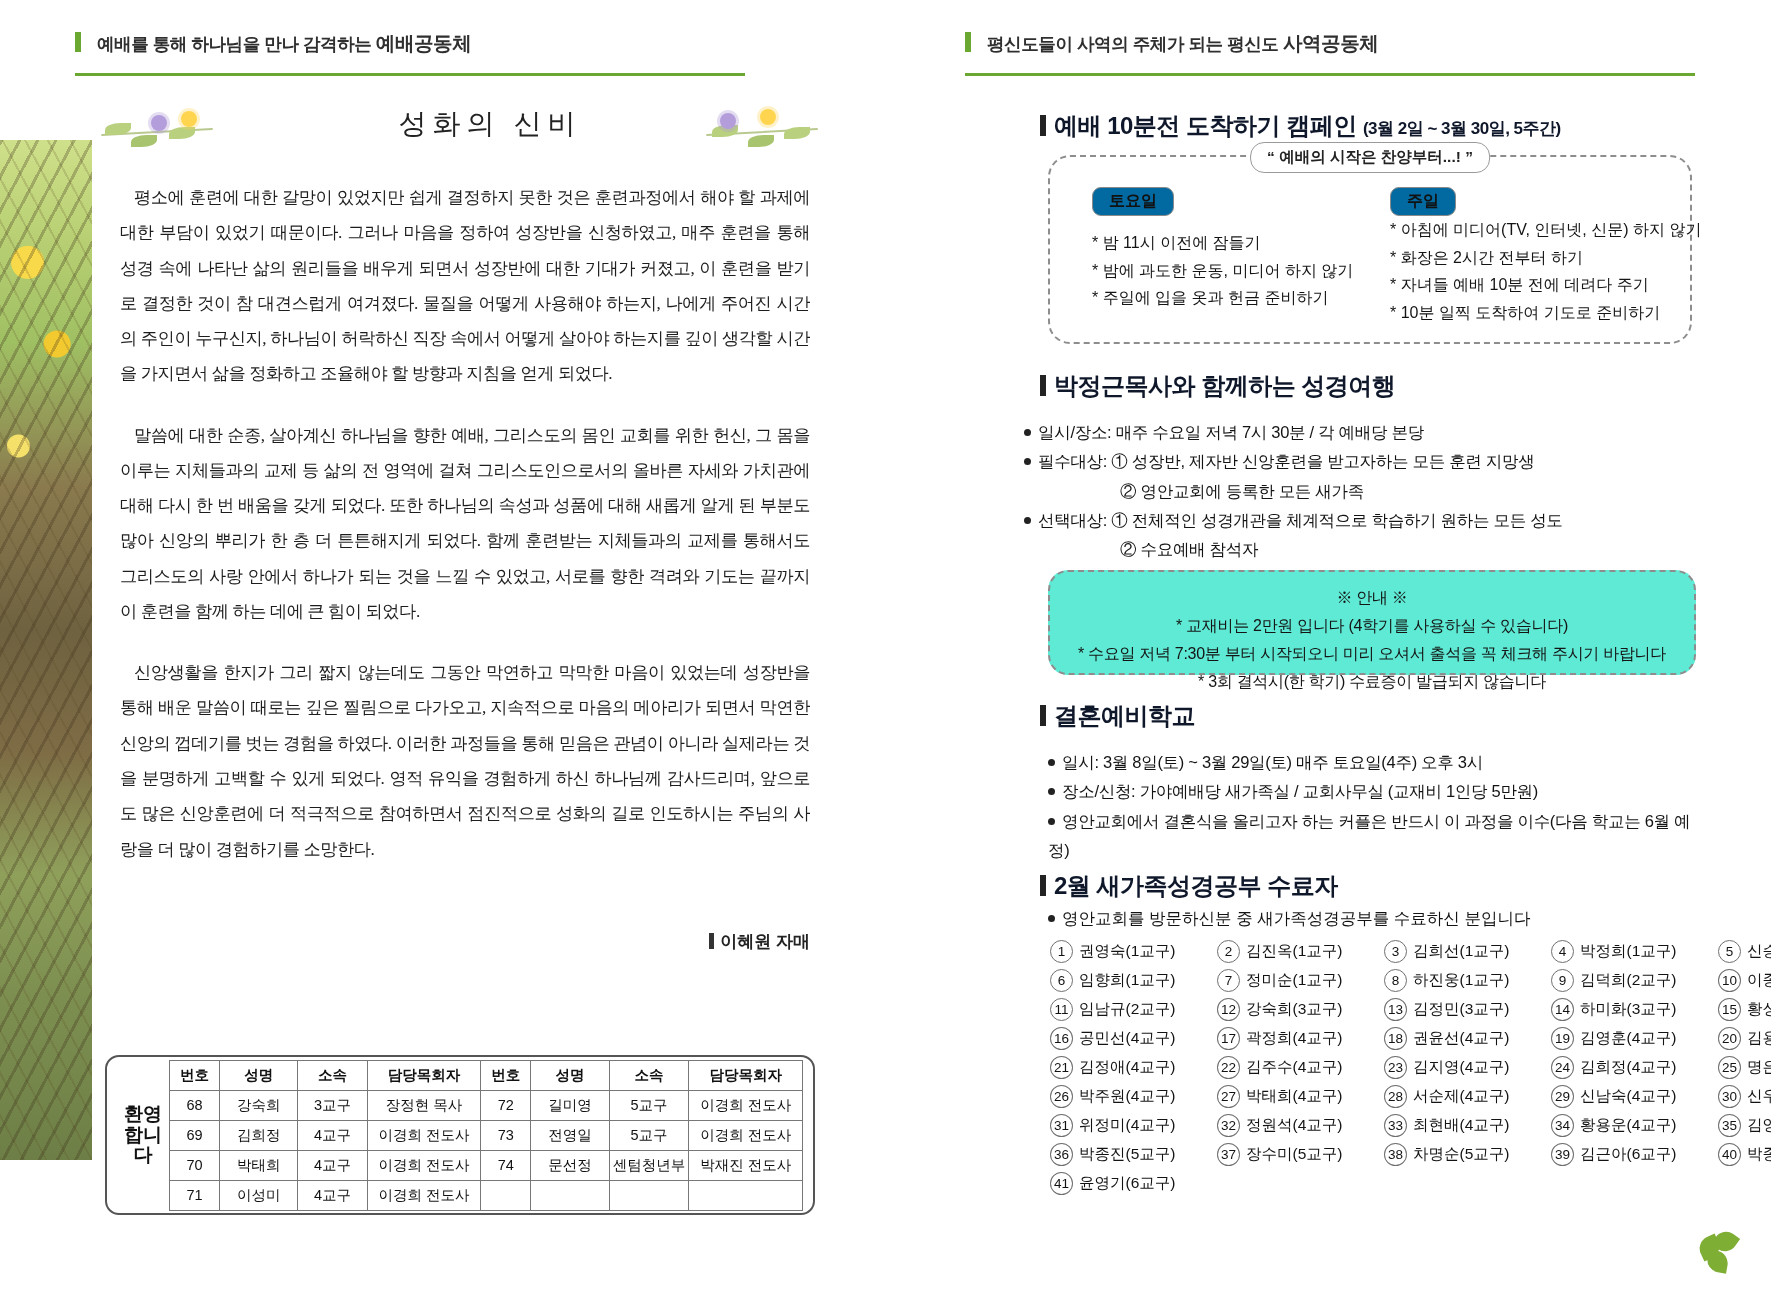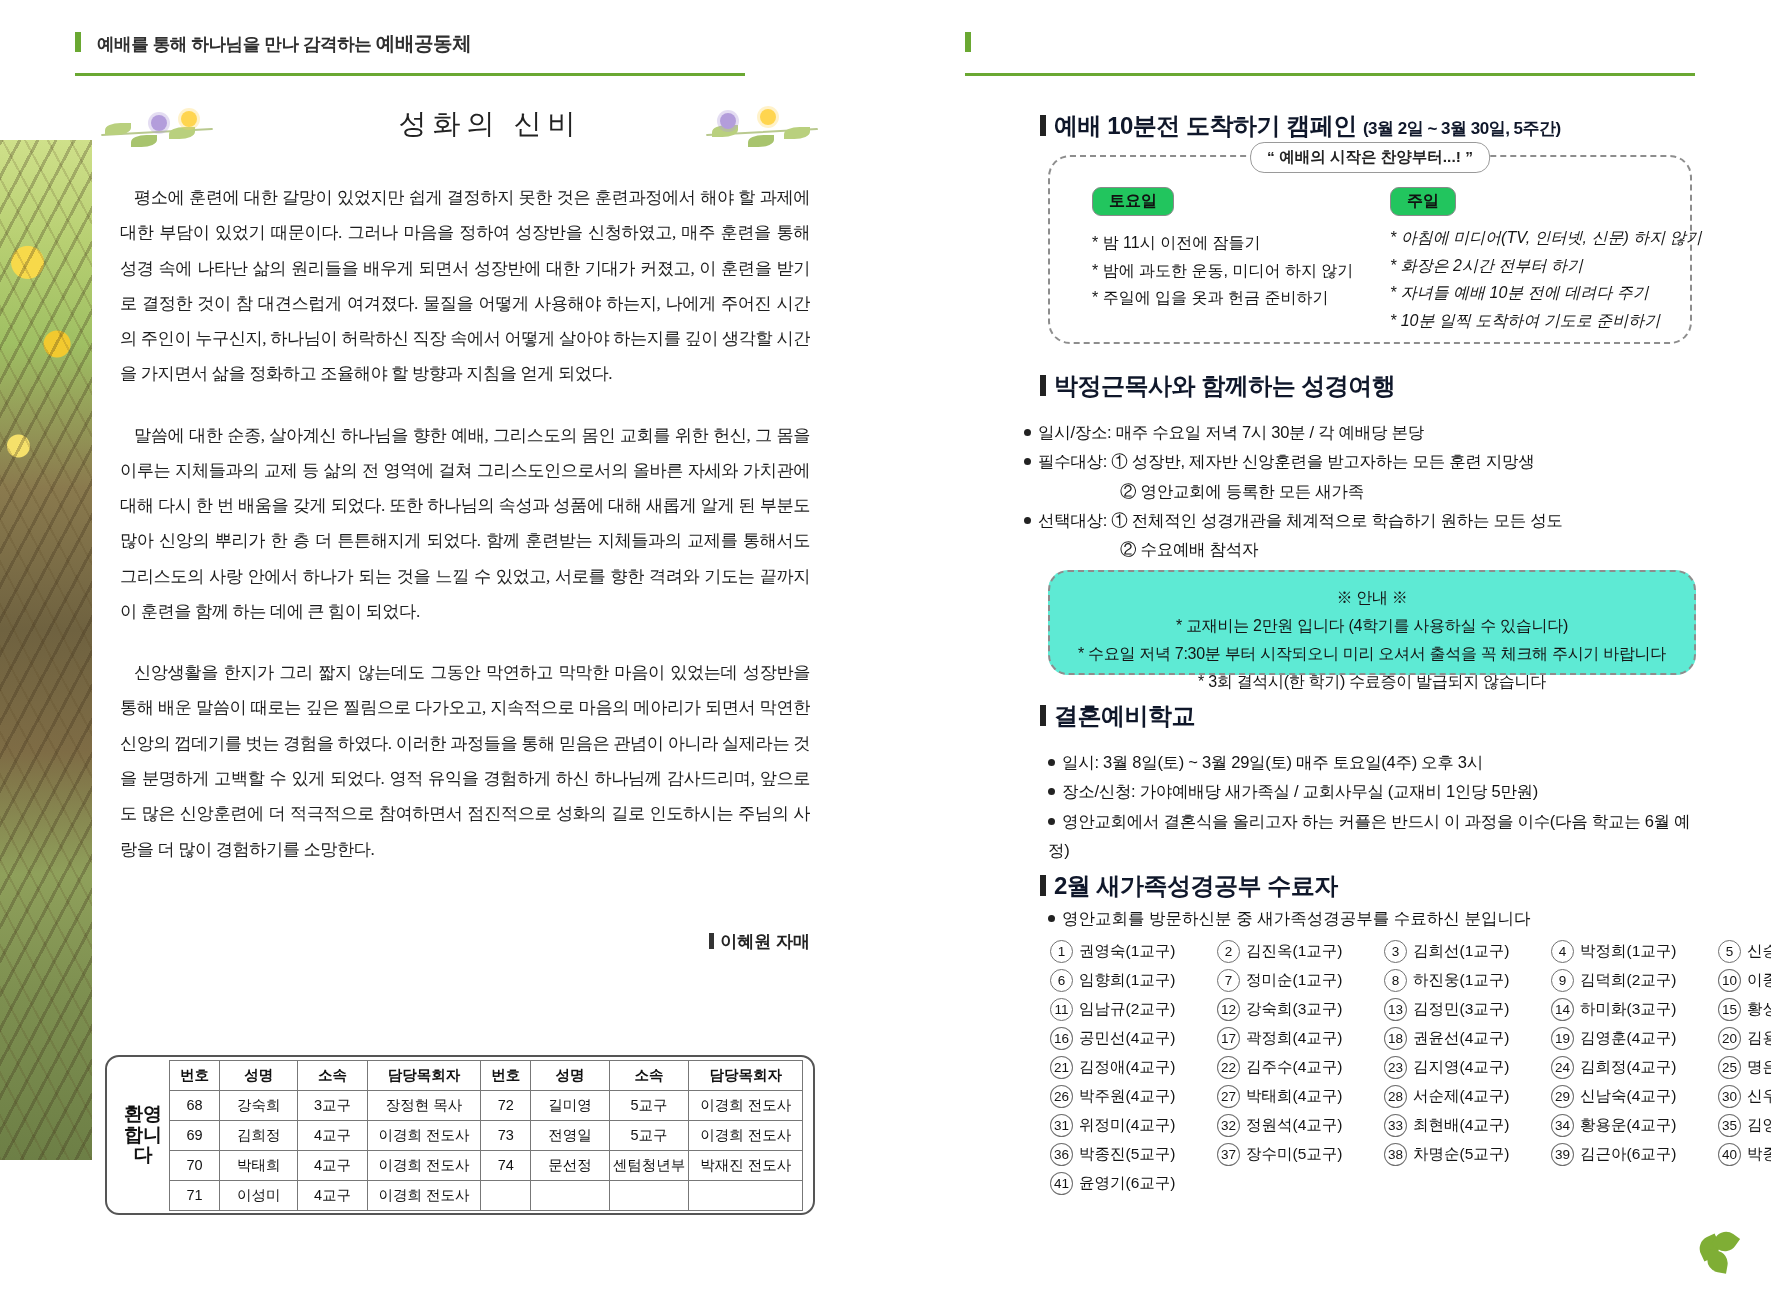--- a/index.html
+++ b/index.html
@@ -93,21 +93,21 @@
   .dashbox{
     position:absolute;border:2px dashed #8d8d8d;border-radius:22px;background:#fff;
   }
   .quote{
     position:absolute;left:50%;transform:translateX(-50%);top:-15px;
     background:#fff;border:1.5px solid #9a9a9a;border-radius:14px;
     padding:4px 16px;font-size:15.5px;font-weight:bold;color:#222;white-space:nowrap;
   }
   .pill{
     display:inline-block;border:1.5px solid #8a8a8a;border-radius:9px;
-    padding:3px 16px;font-size:16px;font-weight:bold;background:#22c55e;color:#111;
+    padding:3px 16px;font-size:16px;font-weight:bold;background:#0369a1;color:#111;
   }
   .list-line{font-size:16px;line-height:1.72;color:#141414;white-space:nowrap;}
 
   .bullets{position:absolute;}
   .bullets .row{font-size:16.5px;line-height:1.78;color:#131313;letter-spacing:-0.3px;}
   .bullets .row .dot{display:inline-block;width:7px;height:7px;border-radius:50%;background:#222;margin-right:7px;vertical-align:2px;}
   .bullets .row .cont{display:block;padding-left:96px;}
 
   .notebox{position:absolute;border:2px dashed #8d8d8d;border-radius:20px;background:#5eead4;padding:12px 22px;box-sizing:border-box;text-align:center;}
   .notebox div{font-size:16px;line-height:1.75;color:#141414;letter-spacing:-0.3px;}
@@ -222,41 +222,42 @@
           <td class="nm"></td>
           <td class="dept"></td>
           <td class="pastor"></td>
         </tr>
       </tbody>
     </table>
   </div>
 
   <div class="col-head" style="left:965px;top:30px;width:730px;height:46px;">
     <div class="bar"></div>
+    <div class="txt"><span>평신도들이 사역의 주체가 되는 평신도 </span><span class="em">사역공동체</span></div>
     <div class="rule"></div>
   </div>
 
   <div class="sec-title" style="left:1040px;top:110px;">
     <span class="b"></span><span>예배 10분전 도착하기 캠페인</span>
     <span class="sub">(3월 2일 ~ 3월 30일, 5주간)</span>
   </div>
 
   <div class="dashbox" style="left:1048px;top:155px;width:640px;height:185px;">
     <div class="quote">“ 예배의 시작은 찬양부터...! ”</div>
     <div style="position:absolute;left:42px;top:30px;">
       <span class="pill">토요일</span>
       <div style="margin-top:13px;">
         <div class="list-line">* 밤 11시 이전에 잠들기</div>
         <div class="list-line">* 밤에 과도한 운동, 미디어 하지 않기</div>
         <div class="list-line">* 주일에 입을 옷과 헌금 준비하기</div>
       </div>
     </div>
     <div style="position:absolute;left:340px;top:30px;">
       <span class="pill">주일</span>
-      <div style="margin-top:8px;font-style:italic;">
+      <div style="margin-top:0;">
         <div class="list-line">* 아침에 미디어(TV, 인터넷, 신문) 하지 않기</div>
         <div class="list-line">* 화장은 2시간 전부터 하기</div>
         <div class="list-line">* 자녀들 예배 10분 전에 데려다 주기</div>
         <div class="list-line">* 10분 일찍 도착하여 기도로 준비하기</div>
       </div>
     </div>
   </div>
 
   <div class="sec-title" style="left:1040px;top:370px;">
     <span class="b"></span><span>박정근목사와 함께하는 성경여행</span>

